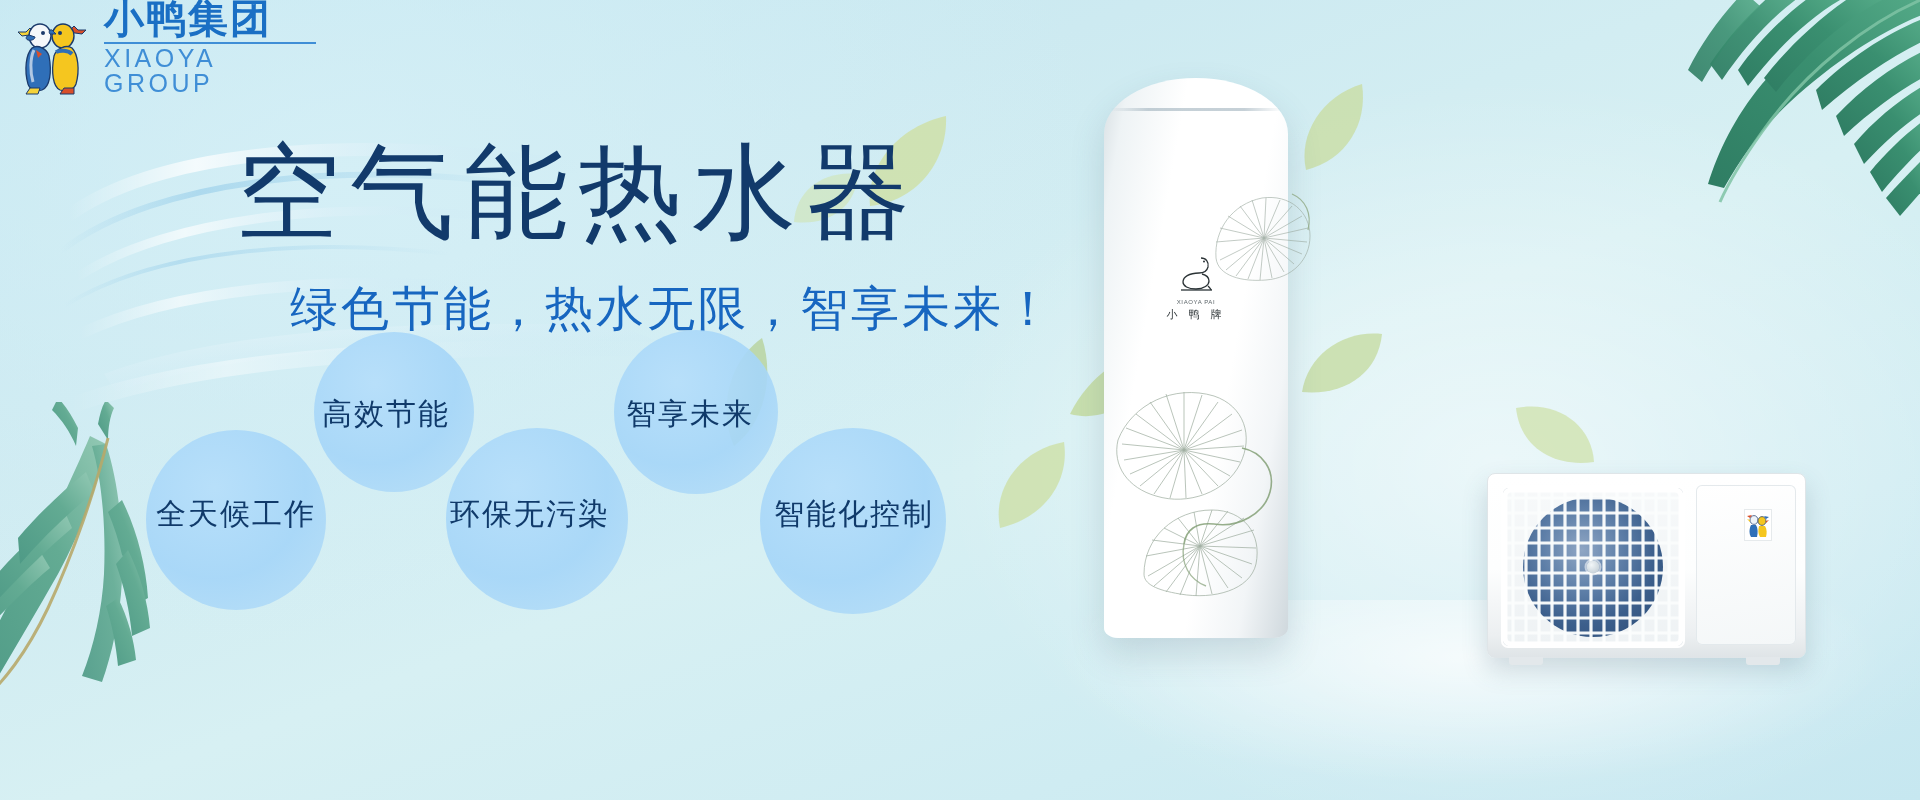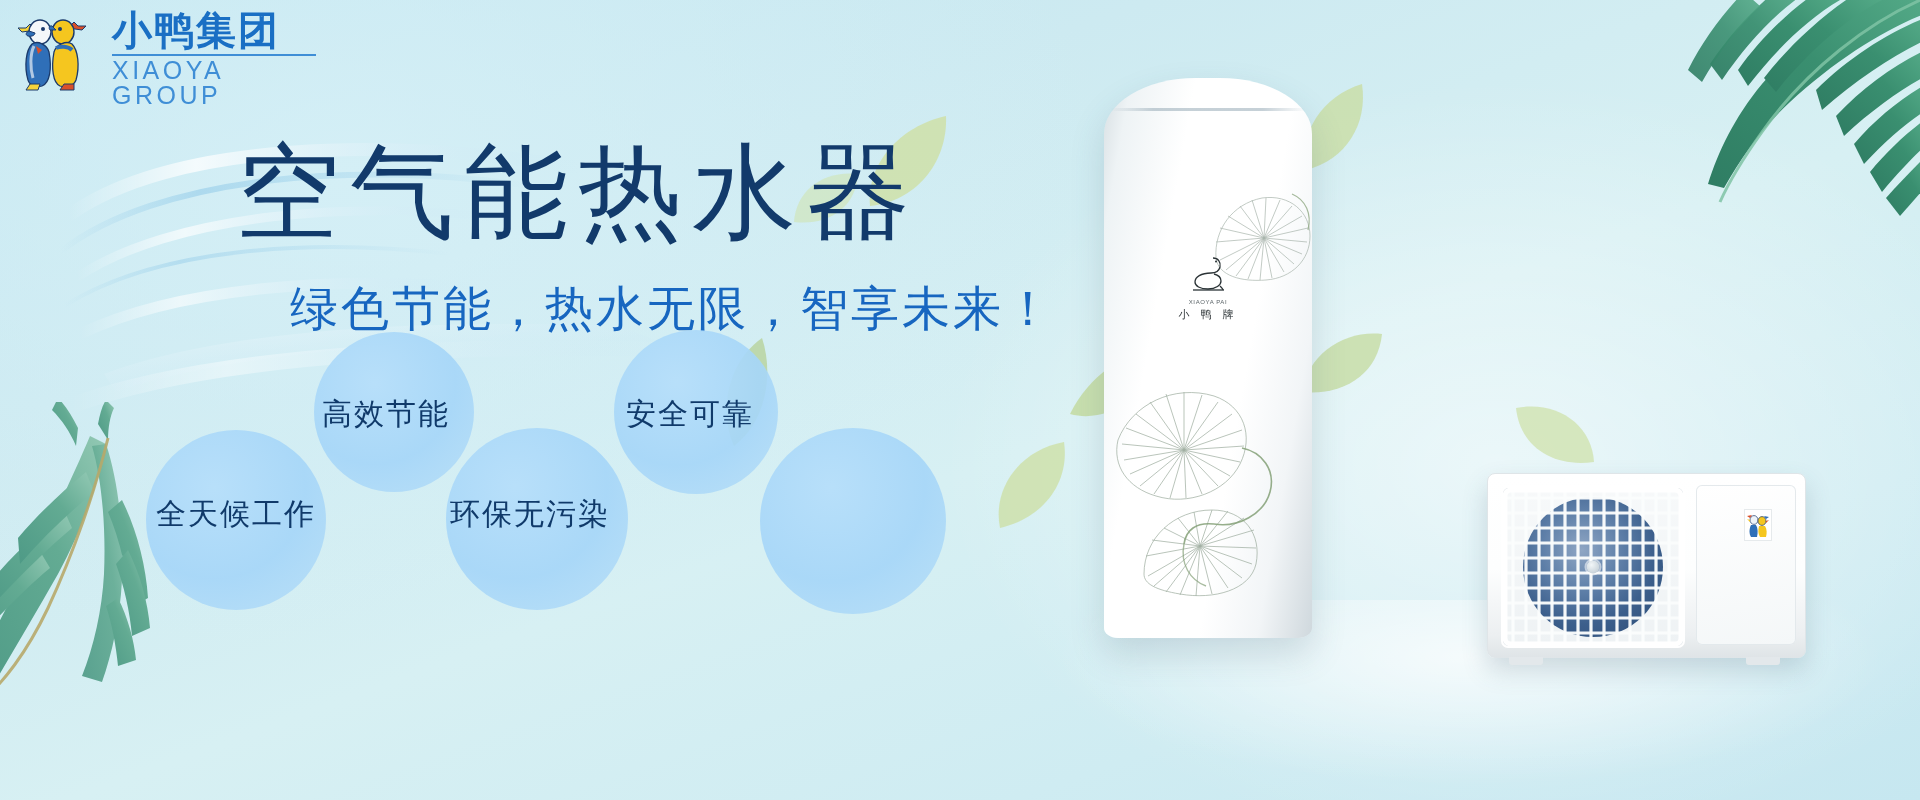--- a/index.html
+++ b/index.html
@@ -19,21 +19,21 @@
   .wave-wrap{position:absolute;left:60px;top:120px;width:780px;height:300px;pointer-events:none;}
 
   
   .leaf-svg{position:absolute;pointer-events:none;}
   #leaf-monstera{right:-10px;top:-14px;width:300px;height:230px;}
   #leaf-banana{left:-22px;top:402px;width:250px;height:300px;}
 
   .soft-leaf{position:absolute;pointer-events:none;}
 
   
-  #logo{position:absolute;left:16px;top:10px;width:300px;height:86px;display:flex;align-items:flex-start;gap:24px;}
+  #logo{position:absolute;left:16px;top:10px;width:300px;height:86px;display:flex;align-items:flex-end;gap:16px;}
   #logo-mark{width:72px;height:82px;flex:0 0 auto;}
   #logo-text{display:flex;flex-direction:column;justify-content:center;}
   #logo-cn{font-size:40px;font-weight:bold;color:#1a6fc4;letter-spacing:2px;line-height:1.02;}
   #logo-rule{height:2px;background:#3f8ed6;margin:3px 0 2px 0;width:100%;}
   #logo-en{font-size:25px;color:#3f8ed6;letter-spacing:3.5px;line-height:1;font-family:"Liberation Sans",sans-serif;}
 
   
   #headline{
     position:absolute;left:236px;top:134px;
     font-size:104px;font-weight:normal;color:#123a6b;
@@ -50,21 +50,21 @@
     position:absolute;border-radius:50%;
     background:radial-gradient(circle at 38% 32%, rgba(183,223,250,.98) 0%, rgba(166,214,248,.92) 55%, rgba(176,218,248,.72) 100%);
   }
   .feature-label{
     position:absolute;font-size:30px;color:#103a6a;
     letter-spacing:2px;white-space:nowrap;
   }
 
   
   #tank{
-    position:absolute;left:1104px;top:78px;width:208px;height:560px;
+    position:absolute;left:1104px;top:78px;width:184px;height:560px;
   }
   #tank-body{
     position:absolute;inset:0;border-radius:92px 92px 14px 14px / 56px 56px 10px 10px;
     background:linear-gradient(100deg,#d6dee2 0%,#eef3f5 9%,#ffffff 30%,#ffffff 63%,#f2f5f7 82%,#cfd8dd 100%);
     box-shadow:0 16px 34px rgba(60,90,110,.18);
   }
   #tank-top-seam{
     position:absolute;left:6px;right:6px;top:30px;height:3px;
     background:linear-gradient(90deg,rgba(160,178,188,0) 0%,rgba(150,170,182,.55) 22%,rgba(150,170,182,.55) 78%,rgba(160,178,188,0) 100%);
     border-radius:3px;
@@ -258,23 +258,24 @@
   <div id="headline">空气能热水器</div>
   <div id="subtitle">绿色节能，热水无限，智享未来！</div>
 
   <div class="bubble" style="left:314px;top:332px;width:160px;height:160px;"></div>
   <div class="bubble" style="left:614px;top:330px;width:164px;height:164px;"></div>
   <div class="bubble" style="left:146px;top:430px;width:180px;height:180px;"></div>
   <div class="bubble" style="left:446px;top:428px;width:182px;height:182px;"></div>
   <div class="bubble" style="left:760px;top:428px;width:186px;height:186px;"></div>
 
   <div class="feature-label" style="left:322px;top:394px;text-align:center;">高效节能</div>
-  <div class="feature-label" style="left:626px;top:394px;">安全可靠</div>
+  <div class="feature-label" style="left:626px;top:394px;">智享未来</div>
   <div class="feature-label" style="left:156px;top:494px;">全天候工作</div>
   <div class="feature-label" style="left:450px;top:494px;">环保无污染</div>
+  <div class="feature-label" style="left:774px;top:494px;">智能化控制</div>
 
   <div id="floor-glow"></div>
 
   <div id="tank">
     <div id="tank-body"></div>
     <div id="tank-top-seam"></div>
 
     <svg class="lotus" style="left:92px;top:108px;width:118px;height:118px;" viewBox="0 0 118 118">
       <g stroke="#9aa79e" stroke-width=".7" fill="none" opacity=".85">
         <path d="M20,72 C18,44 36,18 66,12 C94,8 114,26 114,50 C114,74 96,92 70,94 C46,96 22,90 20,72 Z"></path>

